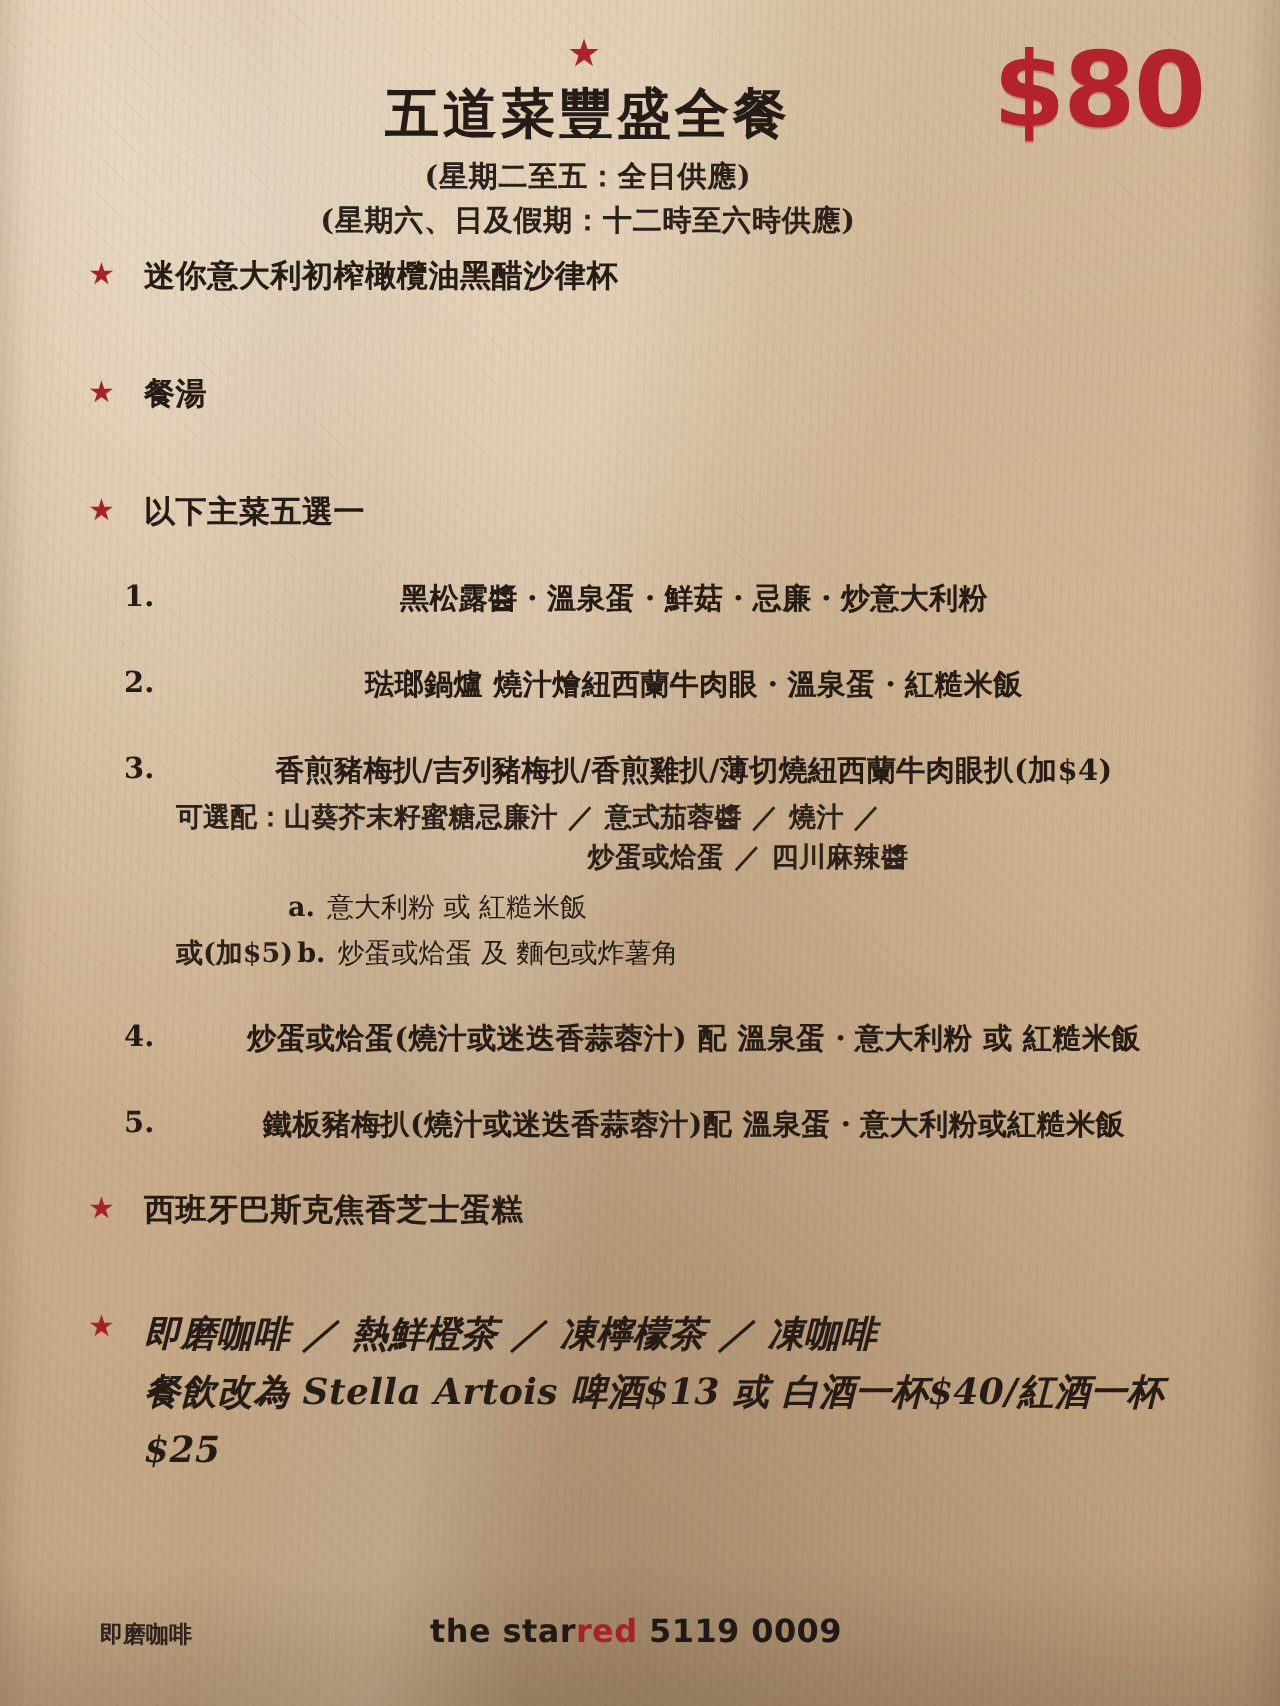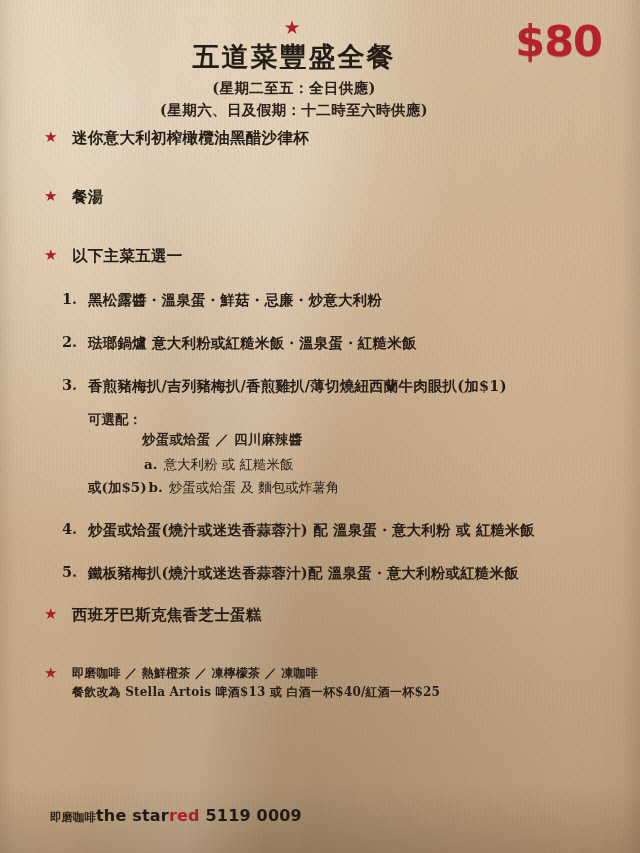--- a/index.html
+++ b/index.html
@@ -97,21 +97,21 @@
     letter-spacing: 0.4px;
   }
   #hours-2 { margin-top: 3px; }
 
   #price-tag {
     position: absolute;
     right: 38px;
     top: 16px;
     font-family: "DejaVu Sans", "Liberation Sans", sans-serif;
     font-weight: bold;
-    font-size: 43px;
+    font-size: 52px;
     color: #b4222c;
     letter-spacing: -1px;
     text-shadow: 0 1px 0 rgba(120,30,35,0.25);
   }
 
   
   #content {
     position: absolute;
     left: 0;
     right: 0;
@@ -153,20 +153,21 @@
     width: 26px;
     flex: 0 0 26px;
     font-family: "DejaVu Serif", "Liberation Serif", serif;
     font-size: 14.5px;
     font-weight: bold;
     color: #241c15;
     padding-top: 1px;
   }
   .dish-body {
     flex: 1 1 auto;
+    text-align: center;
   }
   .dish-line {
     font-family: "DejaVu Serif", "Liberation Serif", serif;
     font-size: 14.5px;
     font-weight: bold;
     color: #241c15;
     letter-spacing: 0.2px;
     line-height: 1.45;
   }
   .dish-sub {
@@ -199,25 +200,26 @@
   .opt-text {
     font-family: "DejaVu Serif", "Liberation Serif", serif;
     font-size: 13.5px;
     font-weight: normal;
     color: #241c15;
   }
   .indent-a { padding-left: 54px; }
   .indent-b { padding-left: 0px; }
   .drink-line {
     font-family: "DejaVu Serif", "Liberation Serif", serif;
-    font-size: 12px;
+    font-size: 18px;
     font-weight: bold;
     color: #241c15;
     line-height: 1.6;
     letter-spacing: 0.2px;
+    font-style: italic;
   }
   #drinks-body { padding-left: 0; }
 
   
   #footer {
     position: absolute;
     left: 0;
     right: 0;
     bottom: 28px;
     padding: 0 40px 0 50px;
@@ -226,20 +228,21 @@
   }
   #service-charge {
     font-family: "DejaVu Serif", "Liberation Serif", serif;
     font-size: 11.5px;
     font-weight: bold;
     color: #2c231c;
     flex: 0 0 auto;
   }
   #brand-line {
     flex: 1 1 auto;
+    text-align: center;
     font-family: "DejaVu Sans", "Liberation Sans", sans-serif;
     font-size: 16px;
     font-weight: bold;
     color: #1f1a15;
     letter-spacing: 0.2px;
     margin-right: 40px;
   }
   #brand-red { color: #a8202a; }
   .spacer-right { flex: 0 0 20px; }
 </style>
@@ -287,30 +290,31 @@
       <div class="dish">
         <div class="dish-num">1.</div>
         <div class="dish-body">
           <div class="dish-line">黑松露醬・溫泉蛋・鮮菇・忌廉・炒意大利粉</div>
         </div>
       </div>
 
       <div class="dish">
         <div class="dish-num">2.</div>
         <div class="dish-body">
-          <div class="dish-line">琺瑯鍋爐 意大利粉或紅糙米飯・溫泉蛋・紅糙米飯</div>
+          <div class="dish-line">琺瑯鍋爐 燒汁燴紐西蘭牛肉眼・溫泉蛋・紅糙米飯</div>
         </div>
       </div>
 
       <div class="dish">
         <div class="dish-num">3.</div>
         <div class="dish-body">
-          <div class="dish-line">香煎豬梅扒/吉列豬梅扒/香煎雞扒/薄切燒紐西蘭牛肉眼扒(加$1)</div>
-          <div class="opt-row" style="margin-top:13px;">
+          <div class="dish-line">香煎豬梅扒/吉列豬梅扒/香煎雞扒/薄切燒紐西蘭牛肉眼扒(加$4)</div>
+          <div class="opt-row" style="margin-top:3px;">
             <span class="opt-prefix">可選配：</span>
+            <span class="dish-sub">山葵芥末籽蜜糖忌廉汁 ／ 意式茄蓉醬 ／ 燒汁 ／</span>
           </div>
           <div class="dish-sub" style="padding-left:54px;">炒蛋或烚蛋 ／ 四川麻辣醬</div>
           <div class="opt-row indent-a" style="margin-top:4px;">
             <span class="opt-letter">a.</span>
             <span class="opt-text">意大利粉 或 紅糙米飯</span>
           </div>
           <div class="opt-row indent-b" style="margin-top:3px;">
             <span class="opt-prefix">或(加$5)</span>
             <span class="opt-letter">b.</span>
             <span class="opt-text">炒蛋或烚蛋 及 麵包或炸薯角</span>

